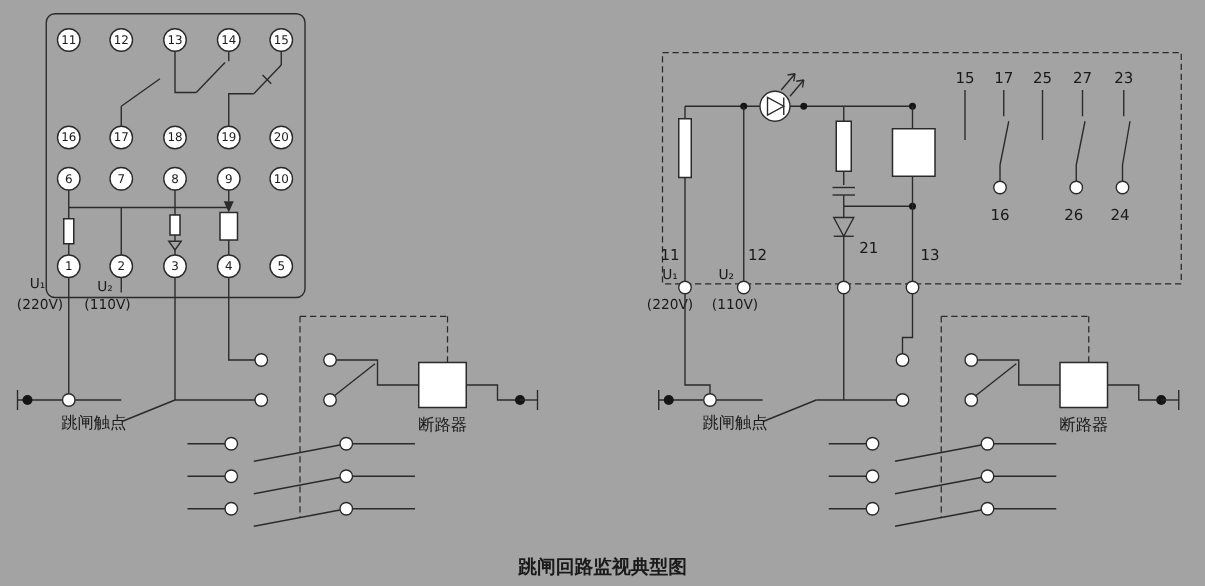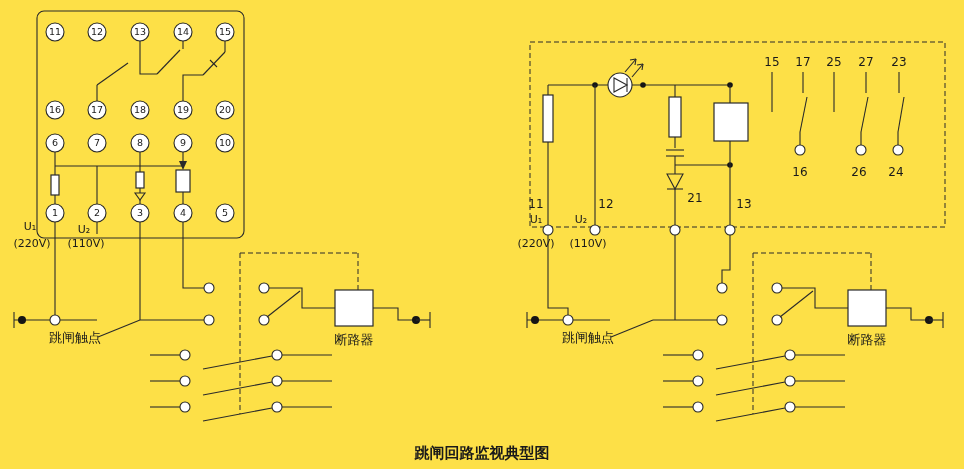--- a/index.html
+++ b/index.html
@@ -1,16 +1,16 @@
 <!DOCTYPE html>
 <html><head>
 <meta charset="utf-8">
 <style>
   html,body{margin:0;padding:0;background:#ffffff;}
-  .stage{position:relative;width:964px;height:469px;background:#fde047;overflow:hidden;}
+  .stage{position:relative;width:964px;height:469px;background:#a3a3a3;overflow:hidden;}
   .w{stroke:#2a2a2a;fill:none;stroke-width:1.1;}
   .wd{stroke:#2a2a2a;fill:none;stroke-width:1;stroke-dasharray:5 3;}
   .term{fill:#ffffff;stroke:#2a2a2a;stroke-width:1.1;}
   .box{fill:#ffffff;stroke:#2a2a2a;stroke-width:1.2;}
   .dot{fill:#151515;stroke:none;}
   .t{font-family:"DejaVu Sans","Liberation Sans",sans-serif;fill:#1a1a1a;text-anchor:middle;}
   .t9{font-size:9.5px;}
   .t11{font-size:11px;}
   .t12{font-size:12px;}
   .t13{font-size:13px;}

